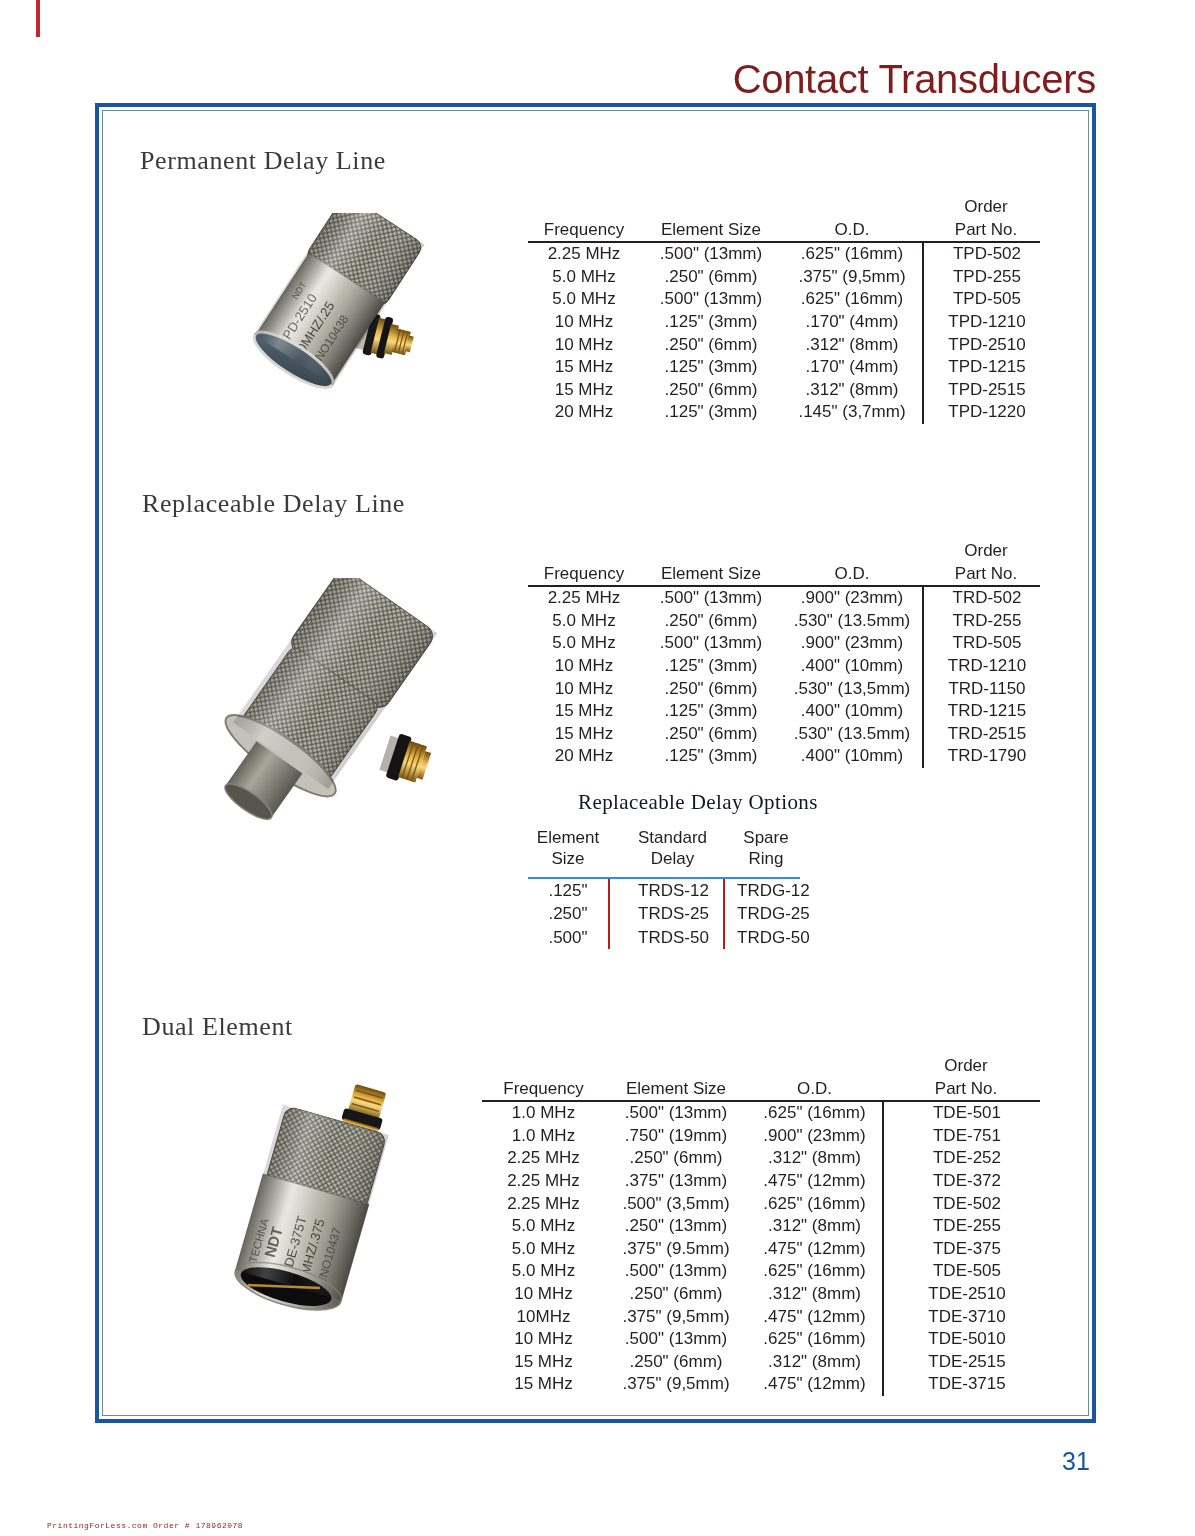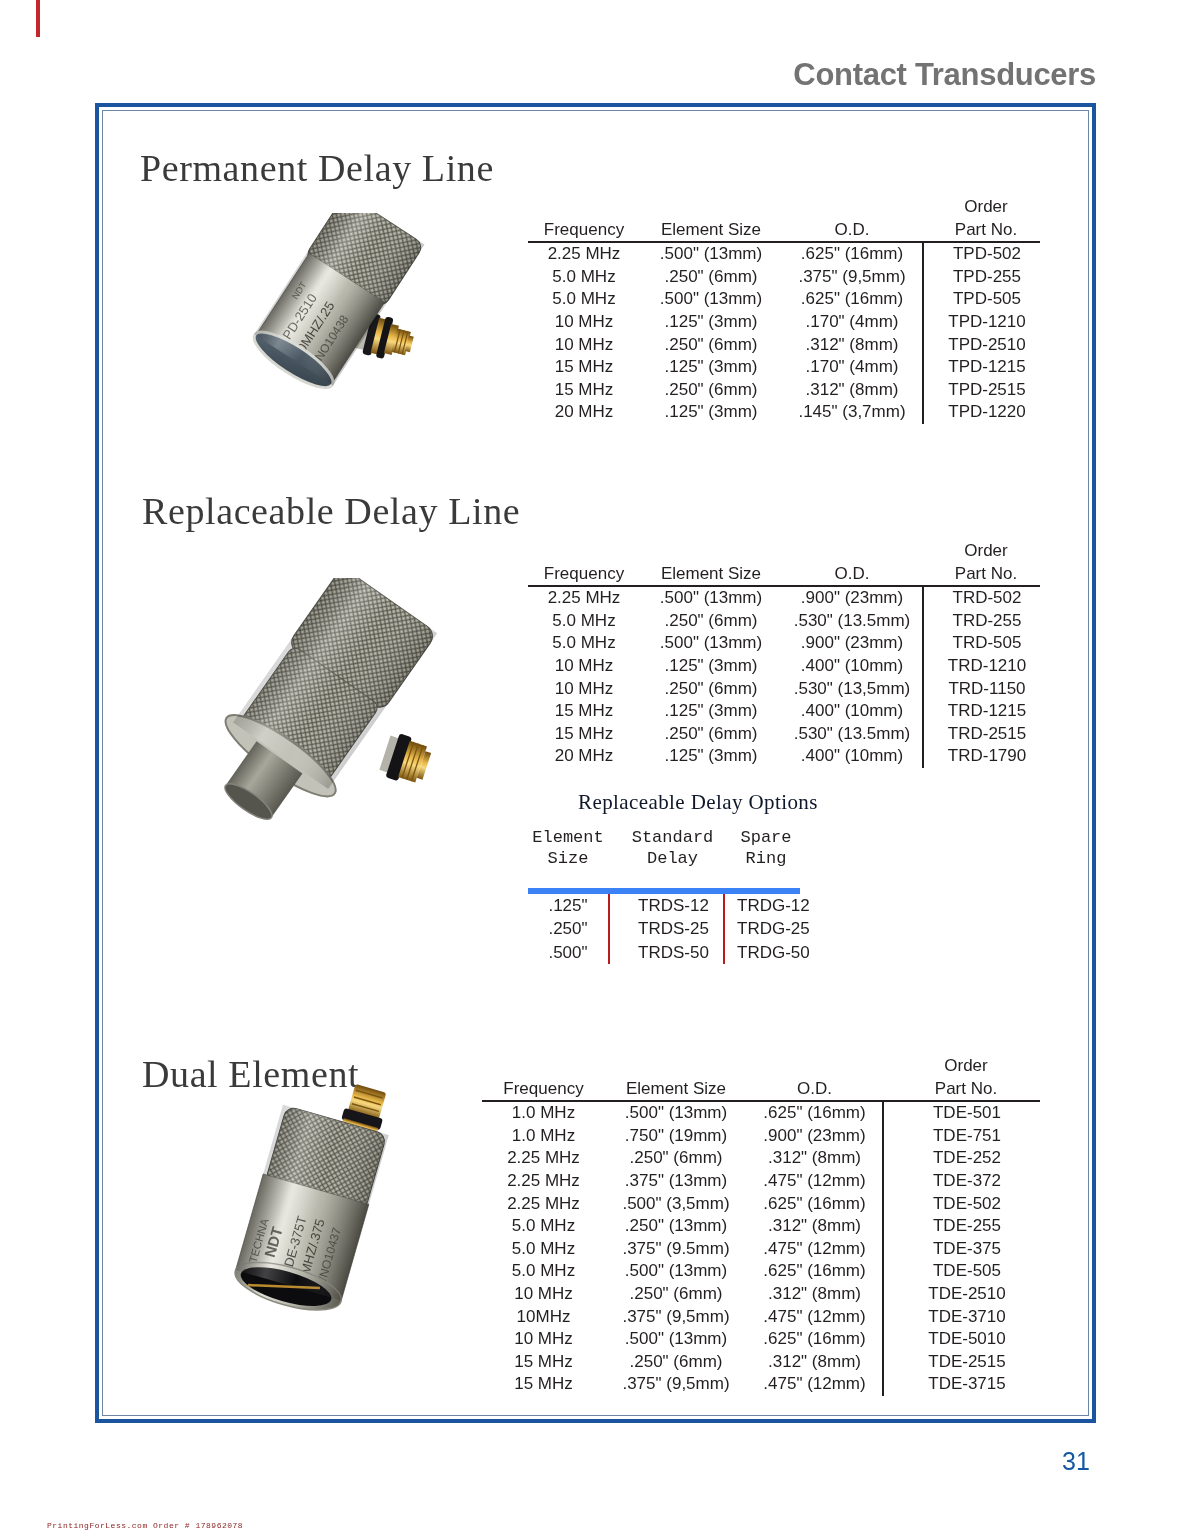--- a/index.html
+++ b/index.html
@@ -1,45 +1,45 @@
 <!DOCTYPE html>
 <html><head>
 <meta charset="utf-8">
 <style>
   html,body{margin:0;padding:0;background:#ffffff;}
   .page{position:relative;width:1195px;height:1536px;background:#ffffff;overflow:hidden;
         font-family:"Liberation Sans",sans-serif;color:#262626;}
   .red-mark{position:absolute;left:36px;top:0;width:4px;height:37px;background:#c1272d;}
-  .page-title{position:absolute;right:99px;top:57px;font-size:31px;font-weight:bold;
-              letter-spacing:-0.3px;color:#737373;}
+  .page-title{position:absolute;right:99px;top:57px;font-size:40px;font-weight:normal;
+              letter-spacing:-0.3px;color:#7f1d1d;}
   .frame{position:absolute;left:95px;top:103px;width:993px;height:1312px;border:4px solid #1b55a0;}
   .frame-inner{position:absolute;inset:3px;border:1px solid #6d86a8;}
   .sec-h{position:absolute;font-family:"Liberation Serif",serif;font-weight:400;
-         font-size:38px;color:#3a3a3a;letter-spacing:0.6px;}
+         font-size:26px;color:#3a3a3a;letter-spacing:0.6px;}
   .opt-title{position:absolute;left:578px;top:790px;font-family:"Liberation Serif",serif;
              font-size:21px;color:#0f172a;letter-spacing:0.4px;}
   
   .tbl{position:absolute;font-size:17px;line-height:22.6px;color:#231f20;}
   .t12{padding-left:5px;width:512px;}
   .t3{padding-left:4px;width:558px;}
   .order-word{white-space:nowrap;text-align:center;}
   .t12 .order-word{margin-left:404px;}
   .t3 .order-word{margin-left:410px;}
   .hrow,.tr{display:grid;text-align:center;}
   .t12 .hrow,.t12 .tr{grid-template-columns:112px 142px 140px auto;}
   .t3 .hrow,.t3 .tr{grid-template-columns:123px 142px 135px auto;}
   .hrow{border-bottom:2px solid #231f20;}
   .hrow .td.c4{padding-left:10px;}
   .tbody .td.c4{border-left:2px solid #231f20;padding-left:10px;}
   .td{white-space:nowrap;}
   
   .opt{position:absolute;left:525px;top:827px;width:272px;padding-left:3px;
        font-size:17px;color:#231f20;}
   .opt .hrow,.opt .tr{display:grid;grid-template-columns:80px 115px 74px;}
-  .opt .hrow{line-height:21px;border-bottom:6px solid #3b82f6;padding-bottom:19px;font-family:Liberation Mono, monospace;}
+  .opt .hrow{line-height:21px;border-bottom:2px solid #3b82f6;padding-bottom:8px;}
   .opt .hrow .hcell span{display:block;}
   .opt .tr{line-height:23.3px;}
   .opt .hrow .c2,.opt .tr .c2{padding-left:14px;}
   .opt .hrow .c3,.opt .tr .c3{padding-left:12px;}
   .opt .tbody .td.c2,.opt .tbody .td.c3{border-left:2px solid #b91c1c;}
   .opt .tbody{padding-bottom:3px;}
   
   .photo{position:absolute;}
   .page-num{position:absolute;left:1062px;top:1447px;font-size:25px;color:#1458a4;}
   .footer-note{position:absolute;left:47px;top:1521px;font-family:Liberation Mono, monospace;
@@ -293,21 +293,21 @@
           <span class="td c3">TRDG-25</span>
         </div>
         <div class="tr">
           <span class="td c1">.500"</span>
           <span class="td c2">TRDS-50</span>
           <span class="td c3">TRDG-50</span>
         </div>
       </div>
   </div>
 
-  <div class="sec-h" style="left:142px;top:1052px;">Dual Element</div>
+  <div class="sec-h" style="left:142px;top:1012px;">Dual Element</div>
 
   <div class="photo" style="left:183px;top:1080px;">
     <svg width="252" height="262" viewBox="0 0 252 262">
       <g transform="rotate(16 126 130)">
         <g>
           <rect x="136" y="-4" width="32" height="28" rx="3" fill="url(#gold)"></rect>
           <path d="M138 2h28M138 9h28M138 16h28" stroke="#7c5510" stroke-width="1.4"></path>
           <rect x="132" y="22" width="40" height="12" rx="3" fill="#15151a"></rect>
           <rect x="134" y="32" width="36" height="7" fill="url(#gold)"></rect>
         </g>

